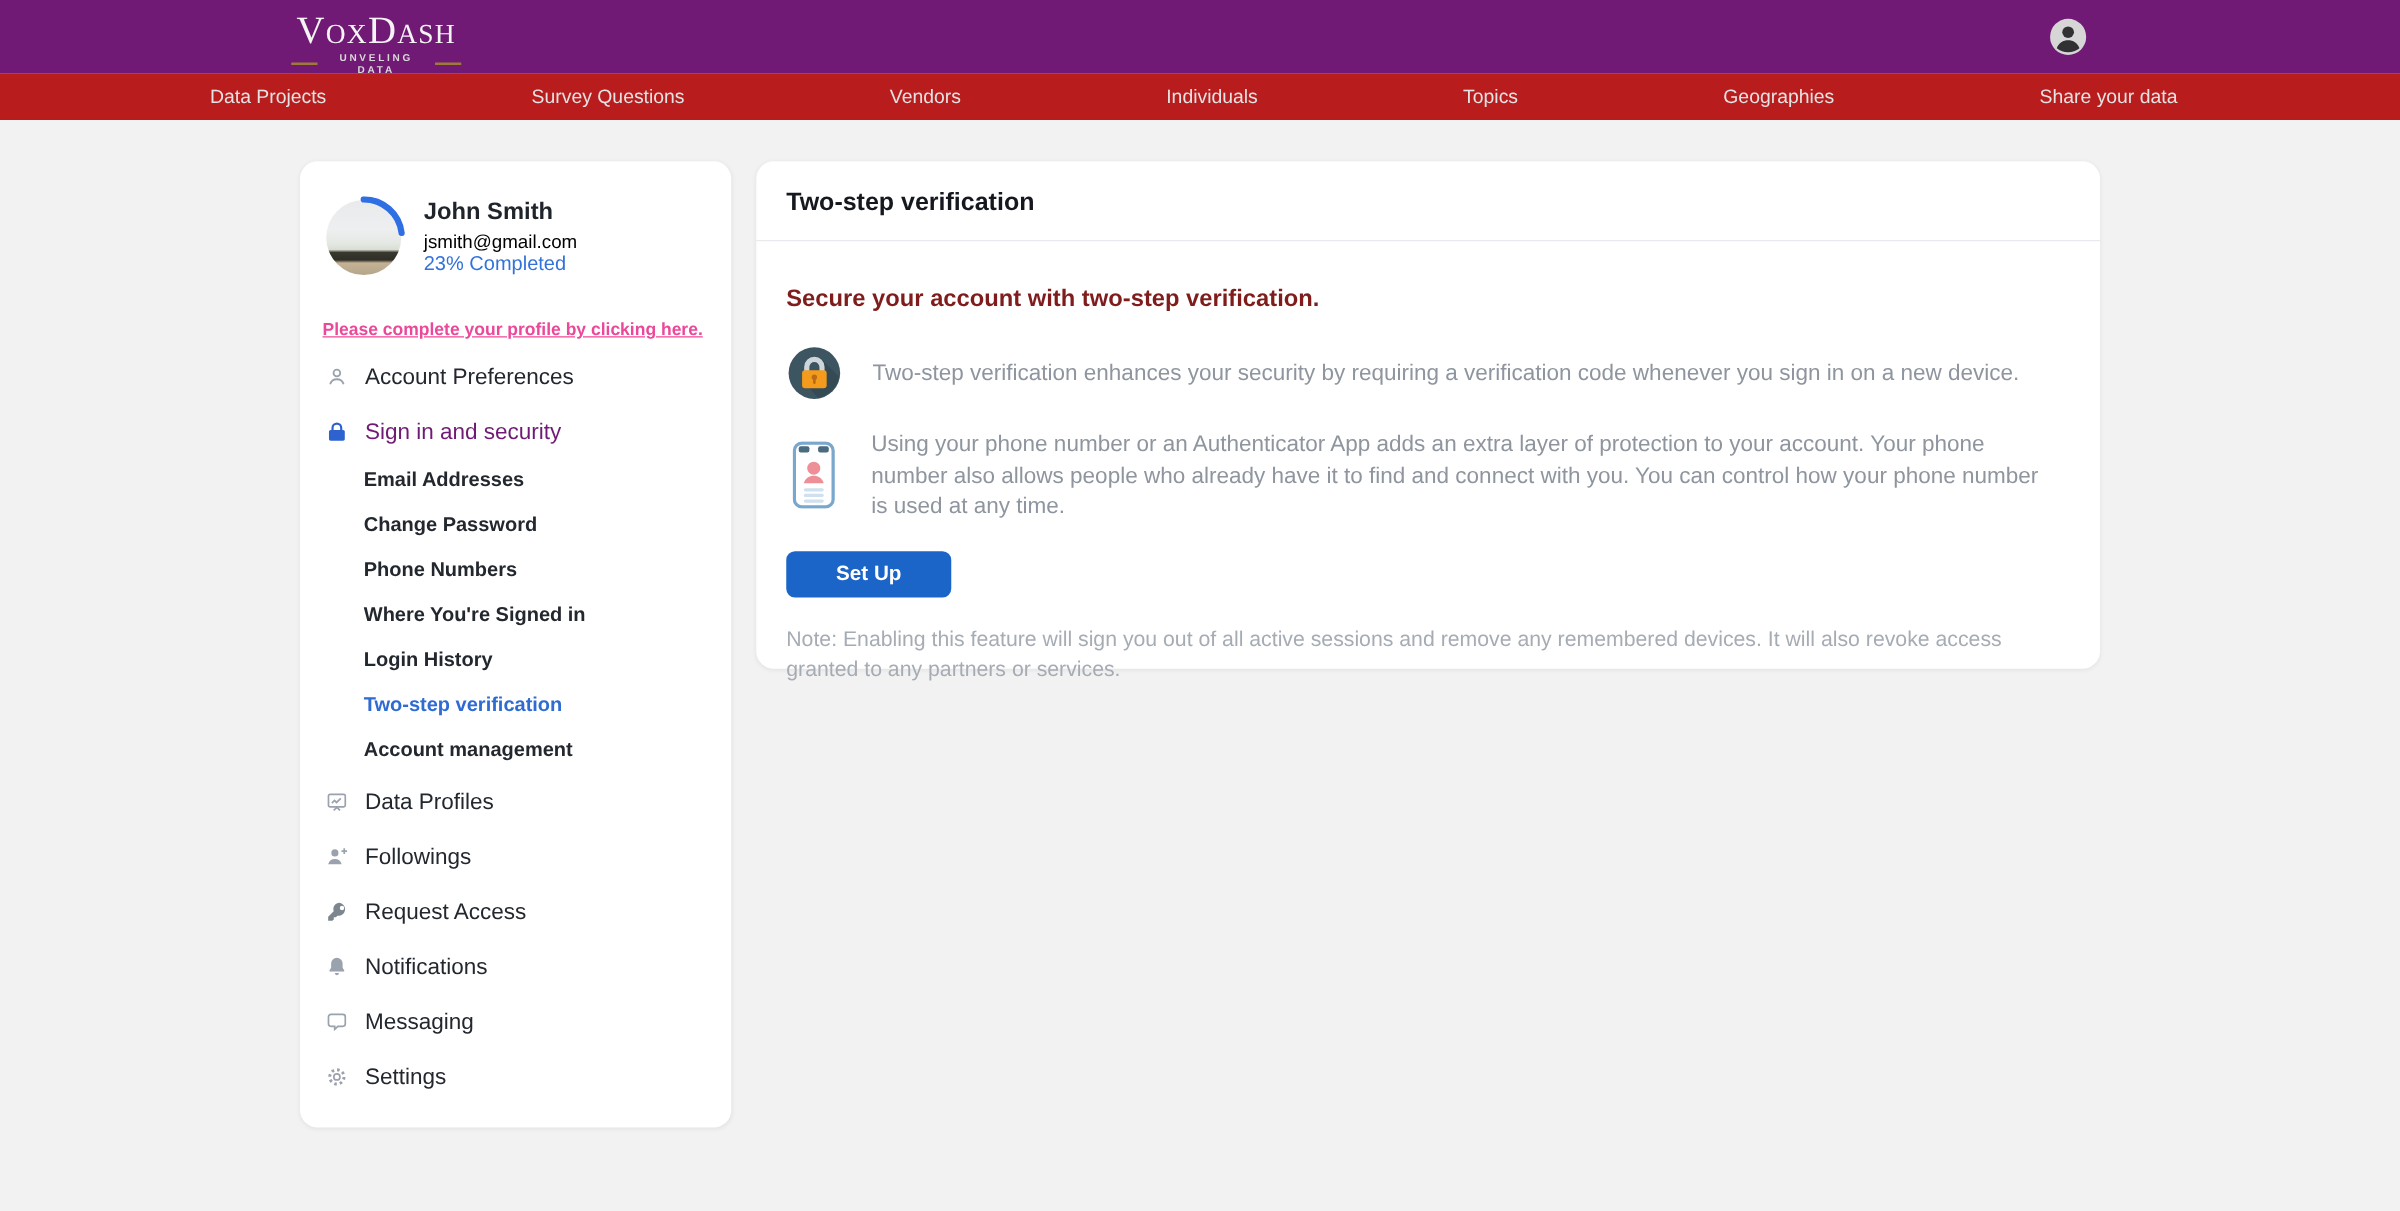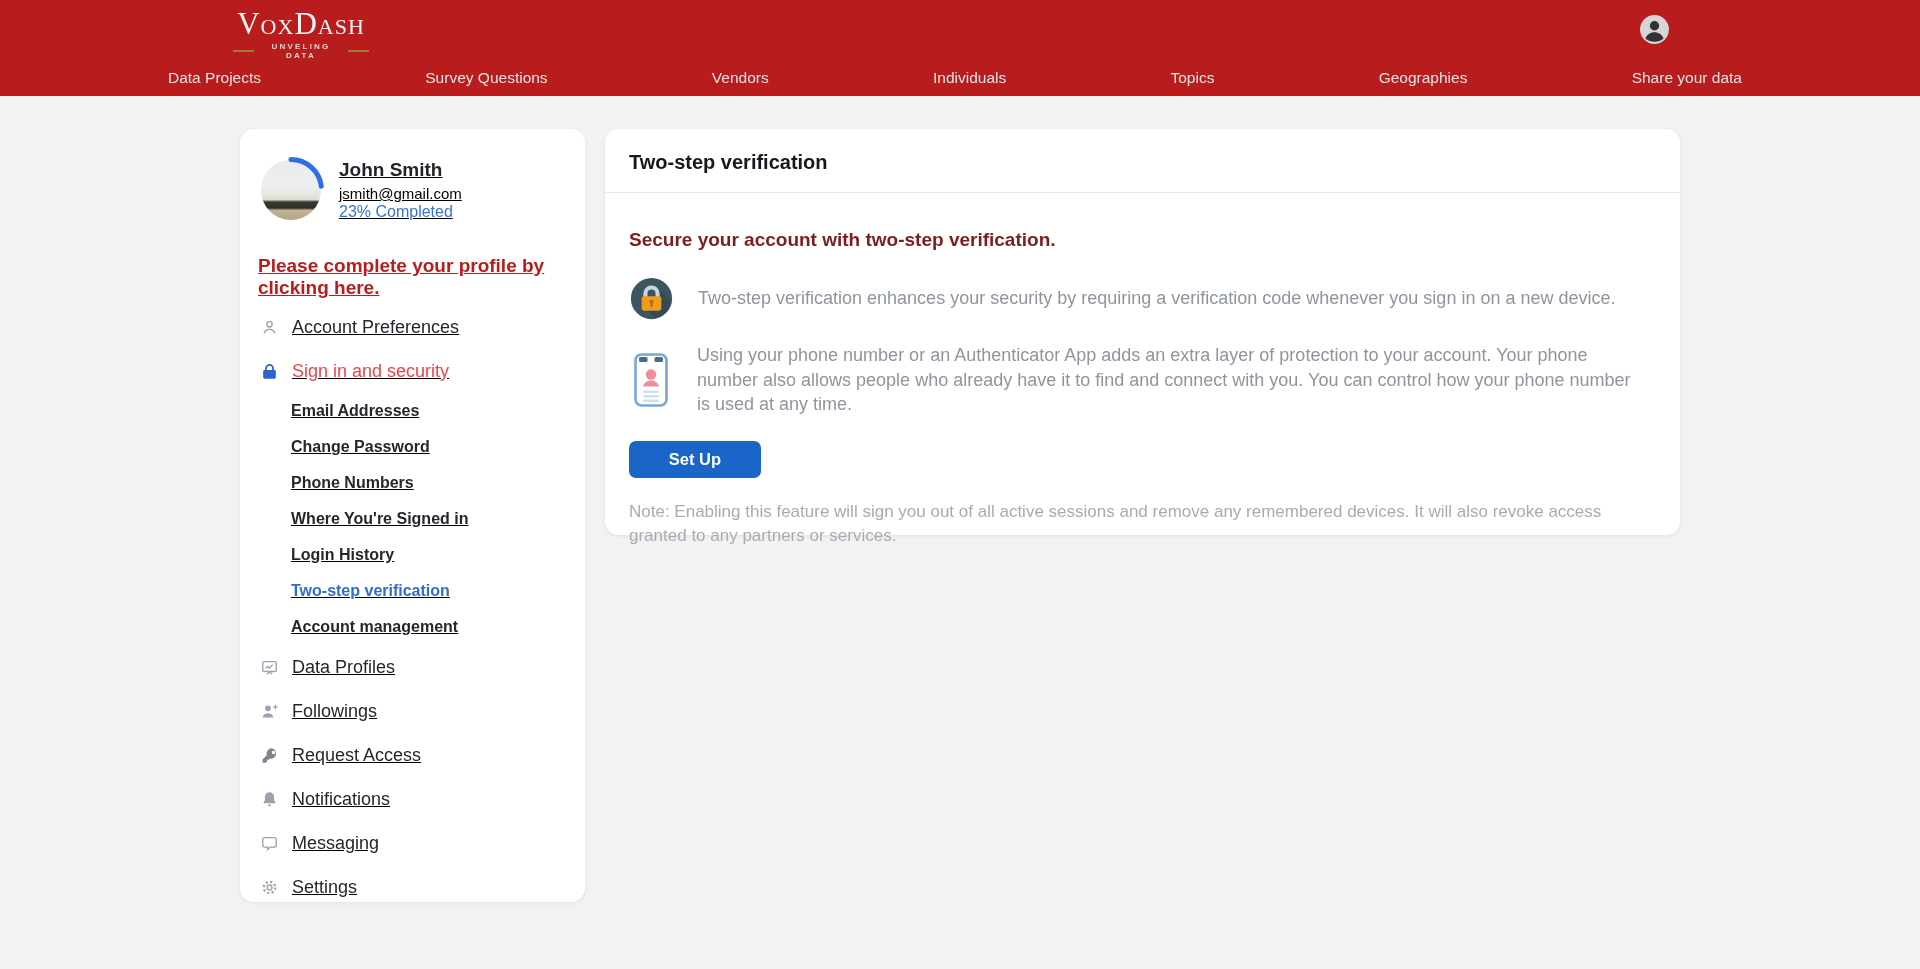--- a/index.html
+++ b/index.html
@@ -7,21 +7,21 @@
   body {
     position:relative;
     background:#f2f2f3;
     font-family:"Liberation Sans", sans-serif;
     overflow:hidden;
   }
 
   
   .topbar {
     position:absolute; left:0; top:0; width:1920px; height:59px;
-    background:#b91c1c;
+    background:#701a75;
   }
   .logo {
     position:absolute; left:233px; top:8px; text-align:center; width:136px;
   }
   .logo-title {
     font-family:"Liberation Serif", serif;
     font-variant:small-caps;
     font-size:31px; line-height:1;
     color:#f4f4f4; letter-spacing:1px;
   }
@@ -50,51 +50,50 @@
   }
   .nav-item {
     color:#e3e3e4; font-size:15.5px; cursor:pointer; white-space:nowrap;
   }
 
   
   .sidebar-card {
     position:absolute; left:240px; top:129px; width:345px; height:773px;
     background:#ffffff; border-radius:14px;
     box-shadow:0 1px 4px rgba(0,0,0,0.07);
-    text-decoration:underline;
   }
   .profile-row { display:flex; gap:15px; padding:28px 20px 0 18px; }
   .avatar-wrap { position:relative; width:66px; height:66px; flex:none; }
   .avatar-photo {
     position:absolute; left:3px; top:3px; width:60px; height:60px;
     border-radius:50%;
     background:linear-gradient(180deg,
       #e9eaeb 0%, #edeff0 40%, #e4e8e2 58%, #d9ded4 66%,
       #39382f 70%, #2f2e27 80%, #c5b293 84%, #b4a68c 100%);
   }
   .avatar-ring { position:absolute; inset:0; width:66px; height:66px; }
   .profile-text { padding-top:2px; }
   .profile-name { font-size:19px; font-weight:bold; color:#1f242b; }
   .profile-email { font-size:15px; color:#000000; margin-top:4px; }
   .profile-completion { font-size:16px; color:#3273da; margin-top:1px; }
 
   .profile-link {
     display:inline-block;
     margin:32px 20px 0 18px;
-    font-size:19px; font-weight:600; color:#b91c1c;
+    font-size:14px; font-weight:600; color:#ec4899;
     text-decoration:underline; cursor:pointer;
   }
 
   .menu { margin-top:6px; padding:0 20px; }
   .menu-item {
     display:flex; align-items:center; gap:13px; height:44px;
     font-size:18px; color:#23272e; cursor:pointer;
   }
   .menu-item .mi-icon { width:19px; height:19px; flex:none; display:flex; }
-  .menu-item.active { color:#ef4444; }
+  .menu-item.active { color:#701a75; }
   .submenu { padding-left:31px; }
   .submenu-item {
     height:36px; display:flex; align-items:center;
     font-size:16px; font-weight:bold; color:#23272e; cursor:pointer;
   }
   .submenu-item.active { color:#2e6bd3; }
 
   
   .main-card {
     position:absolute; left:605px; top:129px; width:1075px; height:406px;

